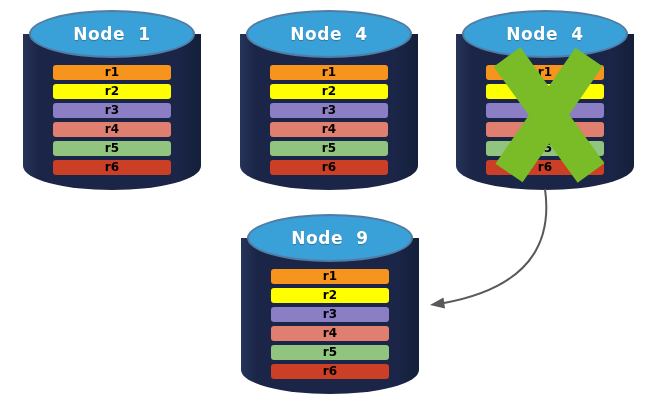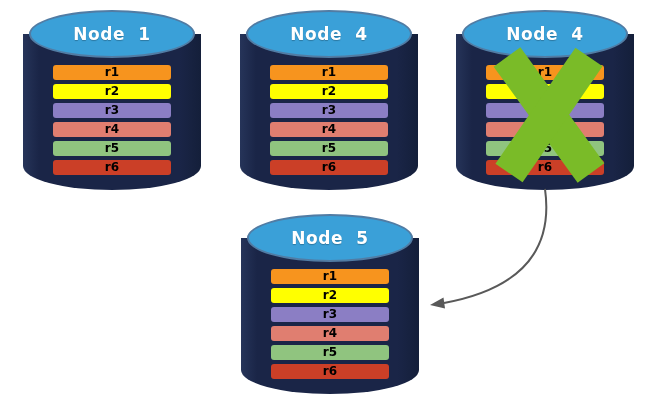--- a/index.html
+++ b/index.html
@@ -129,21 +129,21 @@
       </div>
       <div class="bar" style="background: rgb(203, 63, 39);">
         <span>r6</span>
       </div>
     </div>
 </div>
 
 <div class="node node4">
   <div class="cyl-body"></div>
   <div class="cyl-top">
-    <span class="node-title">Node 5</span>
+    <span class="node-title">Node 9</span>
   </div>
   <div class="bars">
       <div class="bar" style="background: rgb(247, 148, 30);">
         <span>r1</span>
       </div>
       <div class="bar" style="background: rgb(255, 255, 0);">
         <span>r2</span>
       </div>
       <div class="bar" style="background: rgb(139, 126, 196);">
         <span>r3</span>

